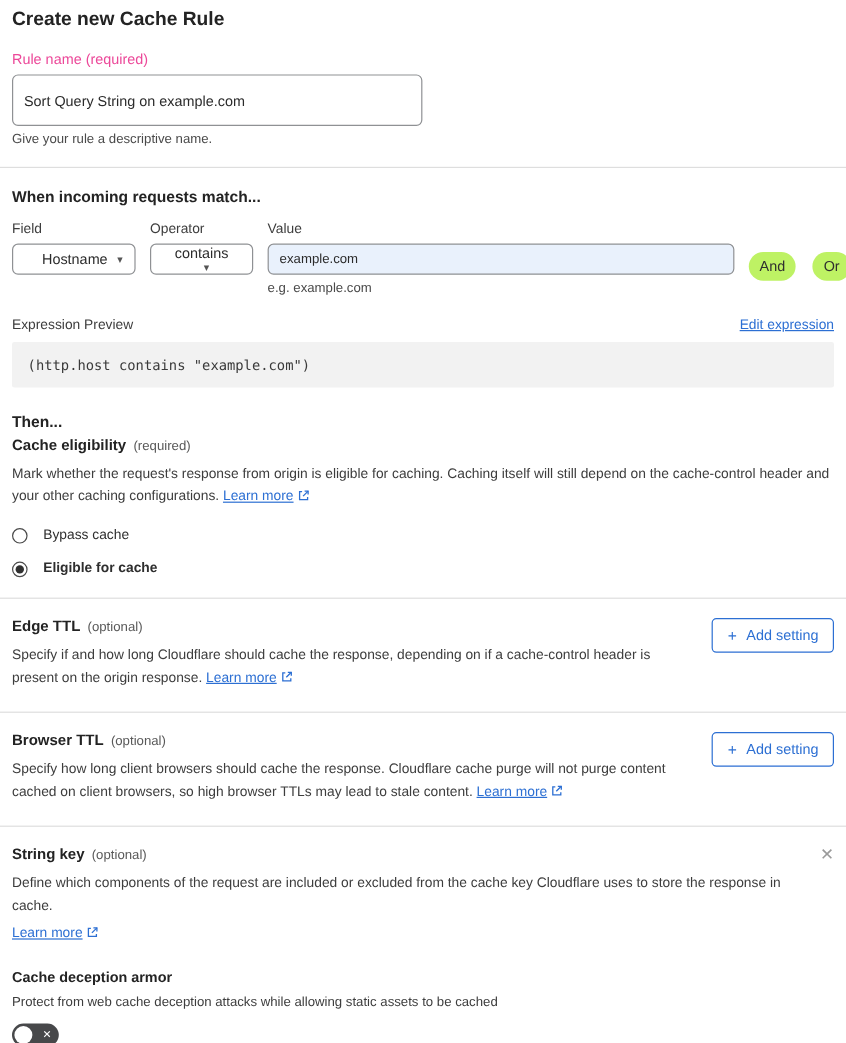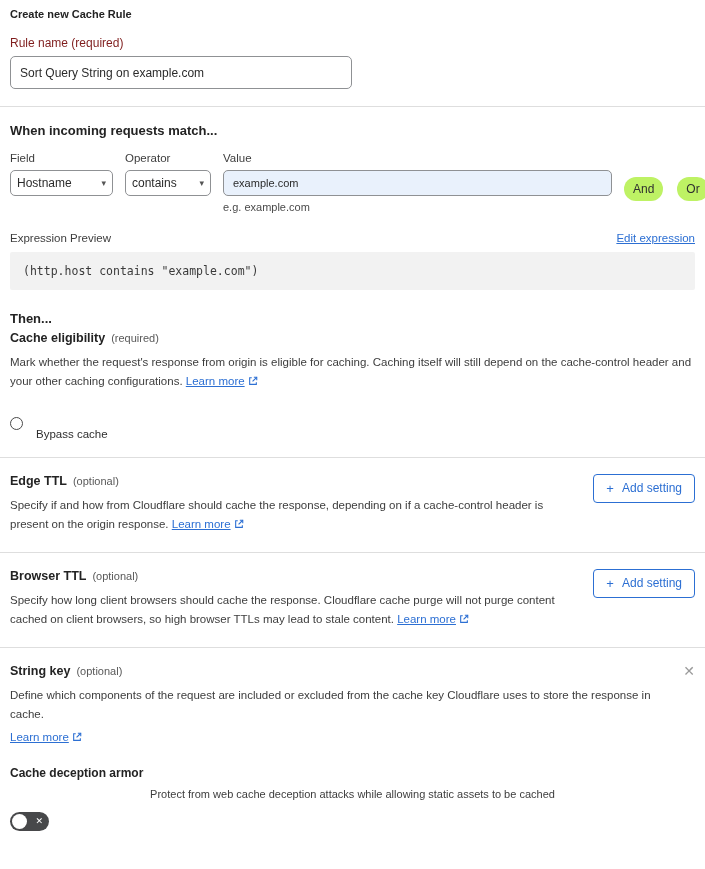--- a/index.html
+++ b/index.html
@@ -5,47 +5,47 @@
   * { box-sizing: border-box; margin: 0; padding: 0; }
   html,body { background: #ffffff; }
   body {
     width: 705px;
     font-family: "Liberation Sans", sans-serif;
     color: #313131;
     -webkit-font-smoothing: antialiased;
   }
   .container { padding: 8px 10px 14px 10px; }
 
-  .page-title { font-size: 11px; font-weight: bold; color: #232323; margin-bottom: 16px; }
-
-  .field-label { font-size: 12px; color: #7f1d1d; margin-bottom: 6px; }
+  .page-title { font-size: 16px; font-weight: bold; color: #232323; margin-bottom: 16px; }
+
+  .field-label { font-size: 12px; color: #ec4899; margin-bottom: 6px; }
   .text-input {
     font-family: "Liberation Sans", sans-serif;
     font-size: 12px; color: #2b2b2b;
-    width: 342px; height: 33px;
+    width: 342px; height: 43px;
     border: 1px solid #8f9194; border-radius: 5px;
     padding: 0 9px; background: #fff; outline: none;
   }
   .helper { font-size: 11px; color: #4a4a4a; margin-top: 5px; }
 
   .divider { border: none; border-top: 1px solid #dedede; margin: 17px -10px 0 -10px; }
 
   .section-heading { font-size: 13px; font-weight: bold; color: #232323; margin-top: 16px; }
 
   .cond-row { display: flex; margin-top: 14px; }
   .cond-col { margin-right: 12px; }
   .mini-label { font-size: 11.5px; color: #3d3d3d; margin-bottom: 6px; }
   .select {
     height: 26px; border: 1px solid #8f9194; border-radius: 5px;
     display: flex; align-items: center; justify-content: space-between;
-    padding: 0 6px; font-size: 12px; color: #2b2b2b; background: #fff; cursor: pointer;
+    padding: 0 24px; font-size: 12px; color: #2b2b2b; background: #fff; cursor: pointer;
   }
   .select .caret { font-size: 9px; color: #555; margin-left: 8px; }
   .select-field { width: 103px; }
-  .select-operator { width: 86px; }
+  .select-operator { width: 86px; flex-direction: column; }
   .value-input {
     font-family: "Liberation Sans", sans-serif;
     width: 389px; height: 26px;
     border: 1px solid #8f9194; border-radius: 5px;
     padding: 0 9px; font-size: 11px; color: #2b2b2b;
     background: #e9f1fc; outline: none;
   }
   .cond-buttons { display: flex; align-items: flex-end; padding-bottom: 0; margin-left: 0; }
   .chip-btn {
     background: #bef264; border: none; border-radius: 12px;
@@ -72,56 +72,57 @@
 
   .radio-row { display: flex; align-items: center; margin-top: 15px; cursor: pointer; }
   .radio {
     width: 13px; height: 13px; border: 1px solid #4a4a4a; border-radius: 50%;
     margin-right: 13px; position: relative; background: #fff; flex: 0 0 auto;
   }
   .radio.checked::after {
     content: ""; position: absolute; left: 2px; top: 2px;
     width: 7px; height: 7px; border-radius: 50%; background: #303030;
   }
-  .radio-label { font-size: 11.5px; color: #2e2e2e; margin-top: 21px; }
+  .radio-label { font-size: 11.5px; color: #2e2e2e; }
   .radio-label.bold { font-weight: bold; }
 
   .setting-row { display: flex; justify-content: space-between; margin-top: 16px; }
   .setting-left { max-width: 568px; }
   .add-btn {
     flex: 0 0 auto; align-self: flex-start;
     background: #fff; border: 1px solid #2c6fd3; border-radius: 4px;
     color: #2c6fd3; font-family: "Liberation Sans", sans-serif; font-size: 12px;
     padding: 6px 12px; cursor: pointer; display: flex; align-items: center;
   }
   .add-btn .plus { font-size: 13px; margin-right: 8px; font-weight: normal; }
 
   .close-x { color: #9a9a9a; font-size: 14px; cursor: pointer; line-height: 1; }
 
   .sub-title { font-size: 12px; font-weight: bold; color: #232323; margin-top: 20px; }
-  .sub-desc { font-size: 11px; color: #3d3d3d; margin-top: 8px; text-align: center; }
+  .sub-desc { font-size: 11px; color: #3d3d3d; margin-top: 8px; }
 
   .toggle { width: 39px; height: 19px; border-radius: 10px; margin-top: 12px;
     position: relative; cursor: pointer; display: block; }
   .toggle.off { background: #47484a; }
   .knob { position: absolute; top: 2px; width: 15px; height: 15px; border-radius: 50%; background: #fff; }
   .toggle.off .knob { left: 2px; }
   .toggle .glyph { position: absolute; top: 50%; transform: translateY(-50%);
     color: #fff; font-size: 9px; }
   .toggle.off .glyph { right: 6px; }
 </style>
 </head>
 <body>
 
 <div class="container">
 
   <div class="page-title">Create new Cache Rule</div>
 
   <div class="field-label">Rule name (required)</div>
   <input class="text-input" type="text" value="Sort Query String on example.com" style="">
+  <div class="helper">Give your rule a descriptive name.</div>
 
   <hr class="divider">
 
   <div class="section-heading">When incoming requests match...</div>
 
   <div class="cond-row">
     <div class="cond-col">
       <div class="mini-label">Field</div>
       <div class="select select-field">
         <span>Hostname</span>
@@ -164,31 +165,35 @@
           <path d="M4.5 2H2v8h8V7.5"></path>
           <path d="M7 1.5h3.5V5"></path>
           <path d="M10.5 1.5L5.5 6.5"></path>
         </svg></span>
   </div>
 
   <div class="radio-row">
     <span class="radio"></span>
     <span class="radio-label">Bypass cache</span>
   </div>
+  <div class="radio-row">
+    <span class="radio checked"></span>
+    <span class="radio-label bold">Eligible for cache</span>
+  </div>
 
   <hr class="divider">
 
   <div class="setting-row">
     <div class="setting-left">
       <div class="block-title-row">
         <span class="block-title">Edge TTL</span>
         <span class="qualifier">(optional)</span>
       </div>
       <div class="desc">
-        <span>Specify if and how from Cloudflare should cache the response, depending on if a cache-control header is present on the origin response.</span>
+        <span>Specify if and how long Cloudflare should cache the response, depending on if a cache-control header is present on the origin response.</span>
         <a class="link">Learn more</a><span class="ext-icon"><svg width="10" height="10" viewBox="0 0 12 12" fill="none" stroke="currentColor" stroke-width="1.3">
               <path d="M4.5 2H2v8h8V7.5"></path>
               <path d="M7 1.5h3.5V5"></path>
               <path d="M10.5 1.5L5.5 6.5"></path>
             </svg></span>
       </div>
     </div>
     <button class="add-btn">
       <span class="plus">+</span>
       <span>Add setting</span>

